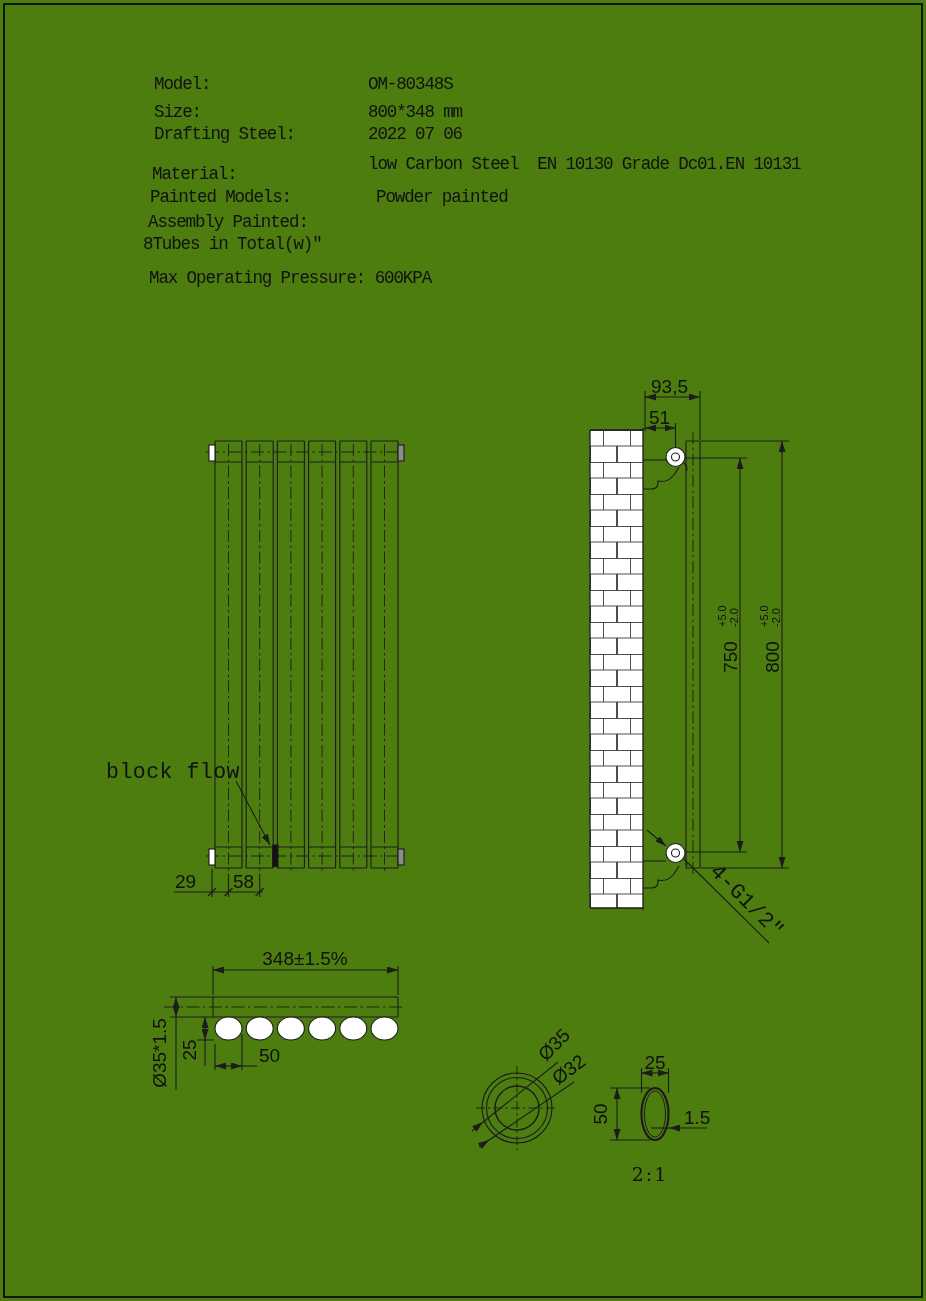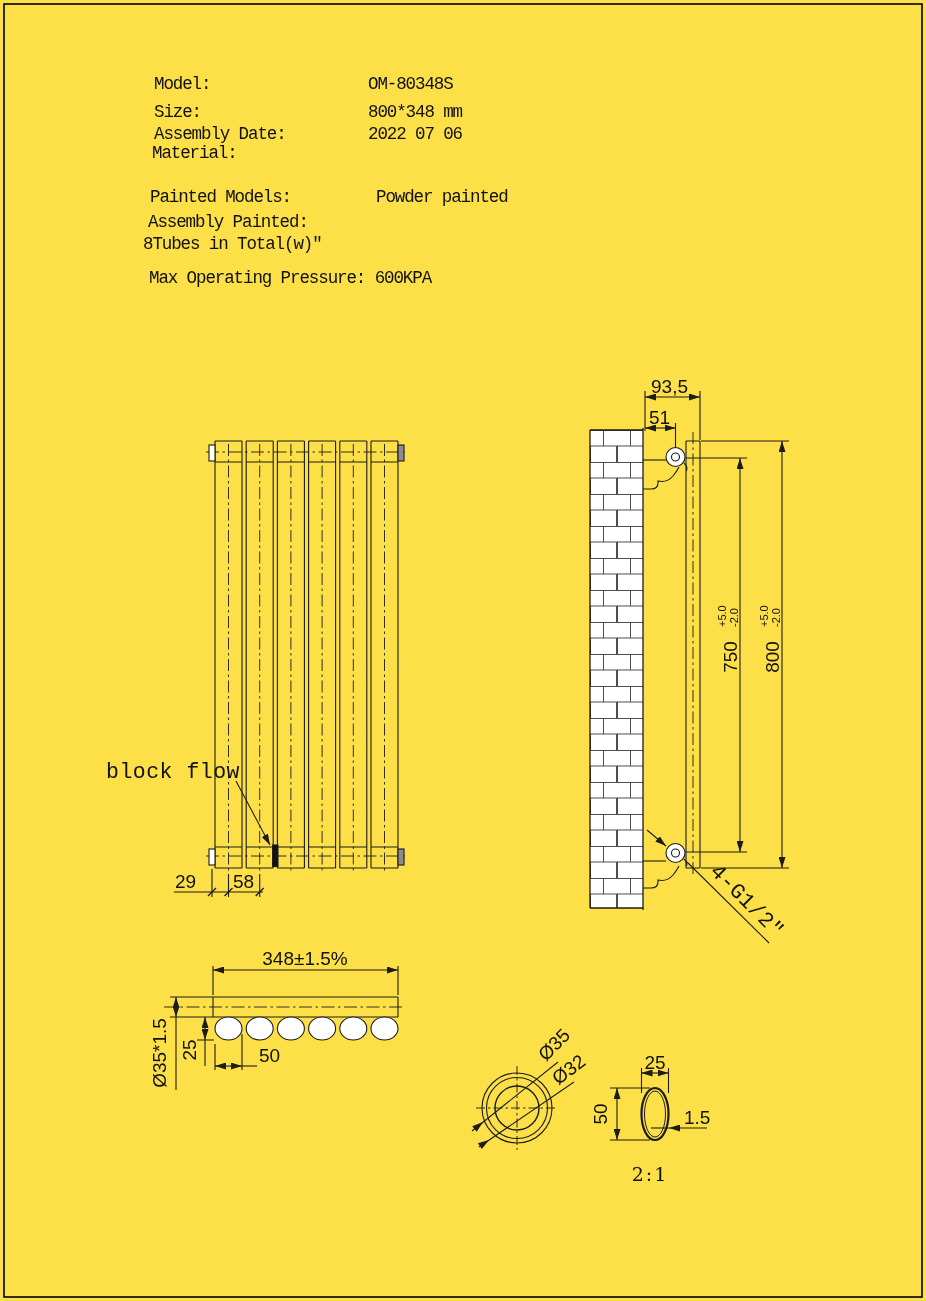--- a/index.html
+++ b/index.html
@@ -1,38 +1,39 @@
 <!DOCTYPE html>
 <html><head>
 <meta charset="utf-8">
 <style>
   html,body{margin:0;padding:0;background:#e8e8e8;}
-  #page{position:relative;width:926px;height:1301px;background:#fde047;overflow:hidden;
+  #page{position:relative;width:926px;height:1301px;background:#4d7c0f;overflow:hidden;
         font-family:"Liberation Sans",sans-serif;}
   .spec{position:absolute;font-family:"Liberation Mono",monospace;font-size:17.5px;
         letter-spacing:-1.1px;color:#111;white-space:pre;}
   svg{position:absolute;top:0;left:0;}
   .t{stroke:none;fill:#111;}
   .dim{font-family:"Liberation Sans",sans-serif;font-size:19px;}
   .dimsm{font-family:"Liberation Sans",sans-serif;font-size:11px;}
   .mono{font-family:"Liberation Mono",monospace;font-size:21.5px;letter-spacing:0.5px;}
   .serif{font-family:"DejaVu Serif","Liberation Serif",serif;font-size:19px;letter-spacing:2px;}
 </style>
 </head>
 <body>
 
 <div id="page">
 
   <div class="spec" style="top:74px;left:154px">Model:</div>
   <div class="spec" style="top:74px;left:368px">OM-80348S</div>
   <div class="spec" style="top:102px;left:154px">Size:</div>
   <div class="spec" style="top:102px;left:368px">800*348 mm</div>
-  <div class="spec" style="top:124px;left:154px">Assembly Date:</div>
+  <div class="spec" style="top:124px;left:154px">Drafting Steel:</div>
   <div class="spec" style="top:124px;left:368px">2022 07 06</div>
-  <div class="spec" style="top:143px;left:152px">Material:</div>
+  <div class="spec" style="top:164px;left:152px">Material:</div>
+  <div class="spec" style="top:154px;left:368px">low Carbon Steel  EN 10130 Grade Dc01.EN 10131</div>
   <div class="spec" style="top:187px;left:150px">Painted Models:</div>
   <div class="spec" style="top:187px;left:376px">Powder painted</div>
   <div class="spec" style="top:212px;left:148px">Assembly Painted:</div>
   <div class="spec" style="top:234px;left:143px">8Tubes in Total(w)″</div>
   <div class="spec" style="top:268px;left:149px">Max Operating Pressure: 600KPA</div>
 
   <svg width="926" height="1301" viewBox="0 0 926 1301">
     <defs>
       <marker id="arr" viewBox="0 0 11 7" refX="11" refY="3.5" markerWidth="11" markerHeight="7" markerUnits="userSpaceOnUse" orient="auto-start-reverse">
         <path d="M0,0 L11,3.5 L0,7 Z" fill="#1c1c1c"></path>

